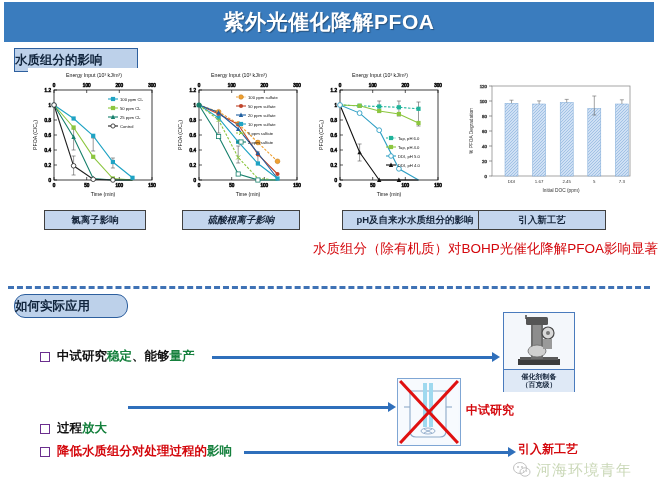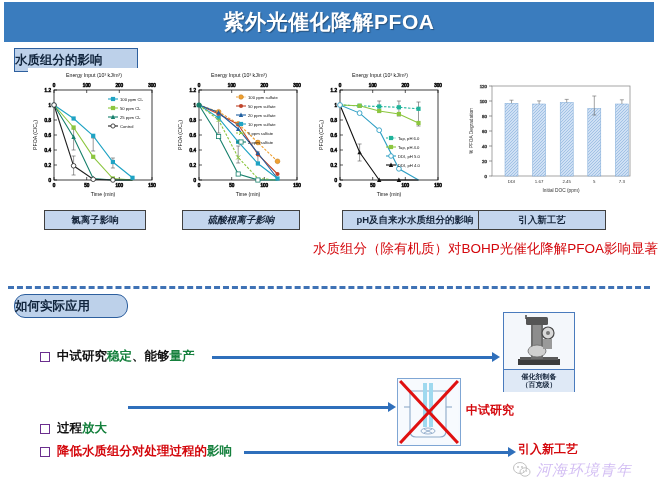--- a/index.html
+++ b/index.html
@@ -96,22 +96,22 @@
   .red-x{position:absolute;left:0;top:0;width:100%;height:100%;}
   .side-label{position:absolute;font-size:12px;font-weight:bold;color:#d4080d;white-space:nowrap;}
   #zhongshi{left:466px;top:402px;}
   #xingongyi{left:518px;top:441px;}
   
   #watermark{
     position:absolute;left:512px;top:456px;width:140px;height:28px;
     display:flex;align-items:center;opacity:.30;
   }
   #watermark .wm-txt{
-    font-size:15px;color:#6d28d9;font-family:"Liberation Serif","DejaVu Serif",serif;
-    letter-spacing:1px;margin-left:4px;font-style:italic;
+    font-size:15px;color:#4d7c0f;font-family:"Liberation Serif","DejaVu Serif",serif;
+    letter-spacing:1px;margin-left:4px;
   }
   
   text{font-family:"Liberation Sans","DejaVu Sans",sans-serif;}
 </style>
 </head>
 <body>
 
 <div class="slide">
 
   <div class="title-bar">

